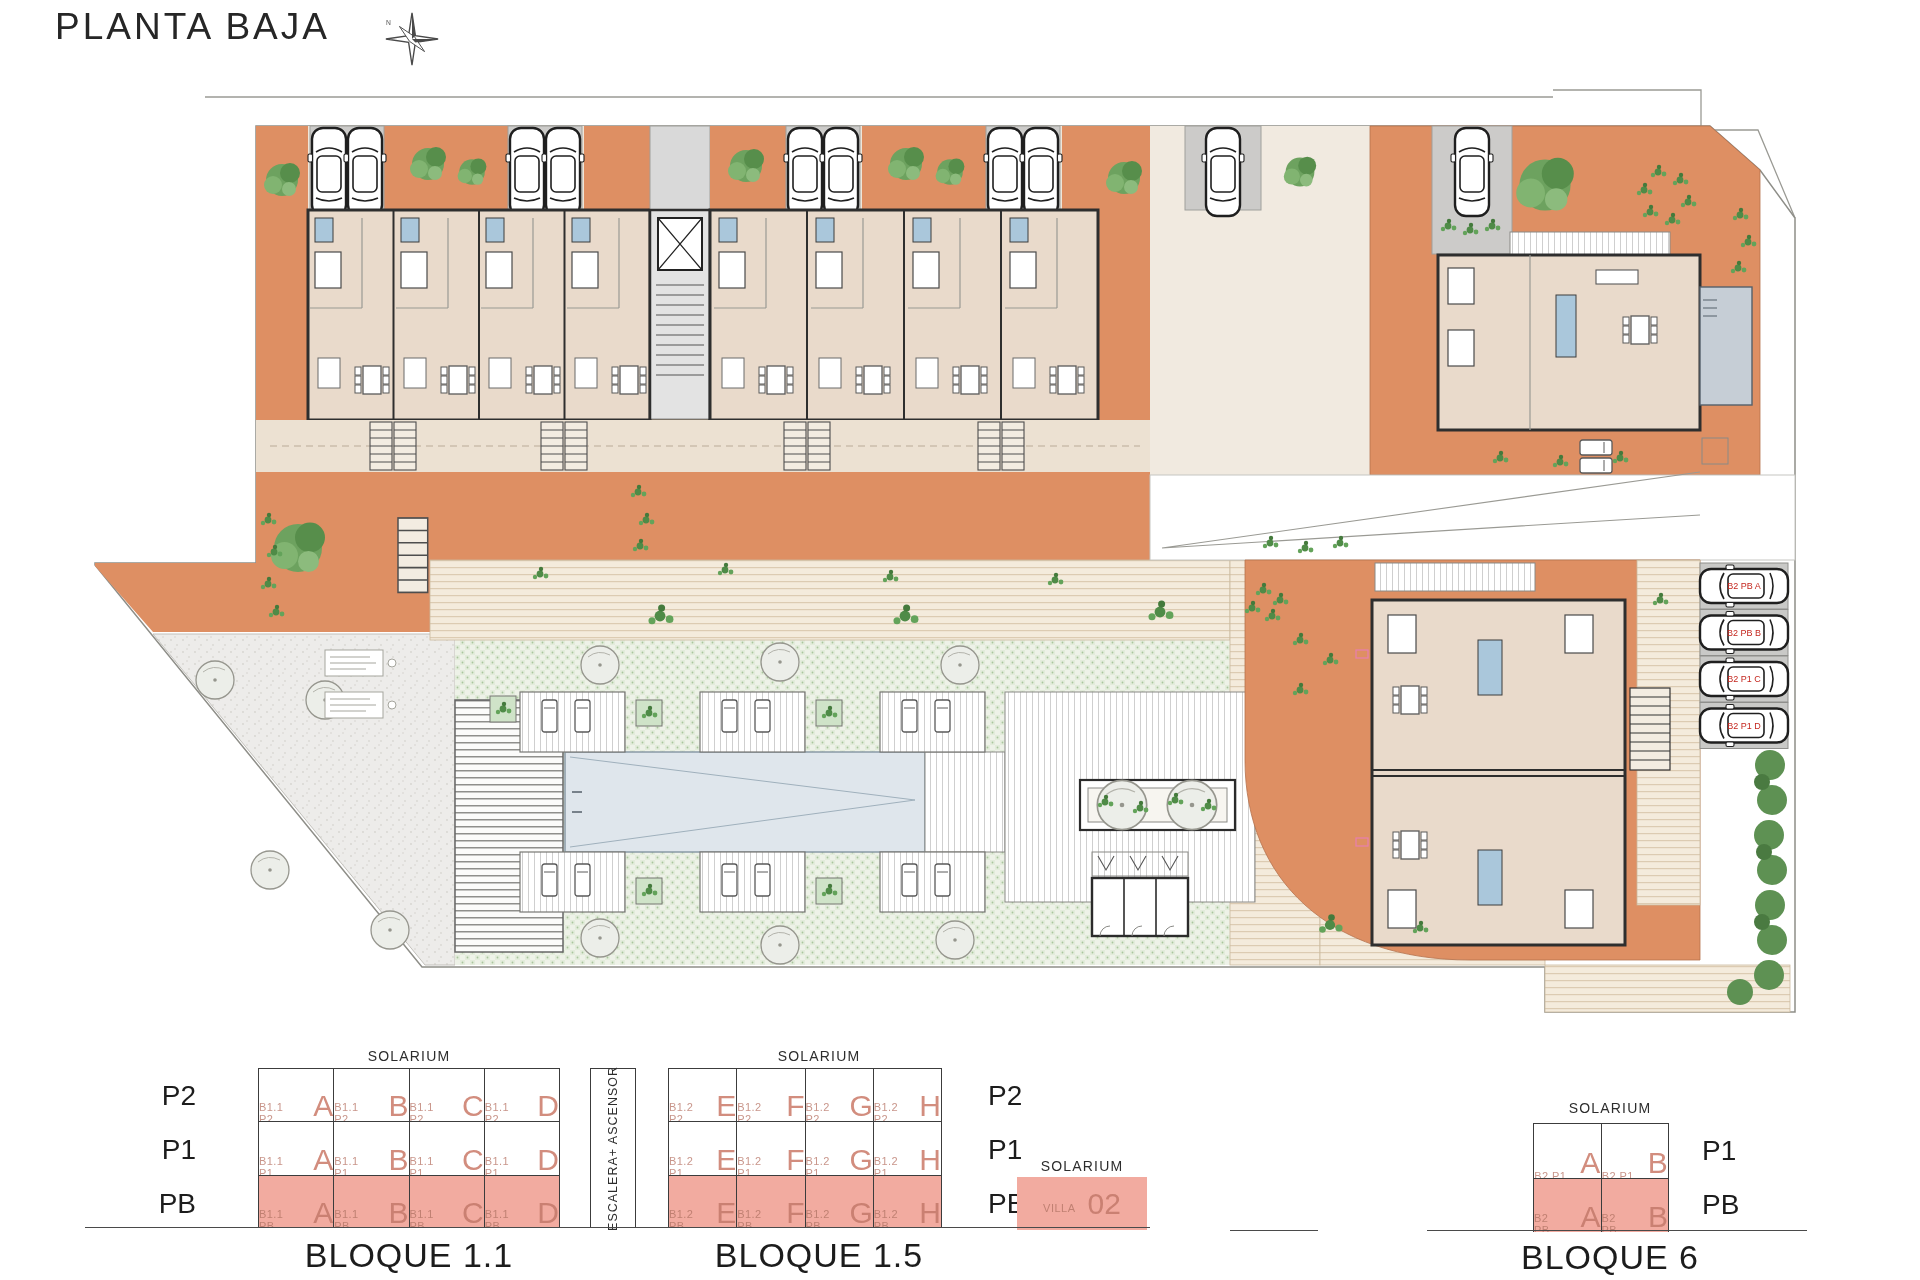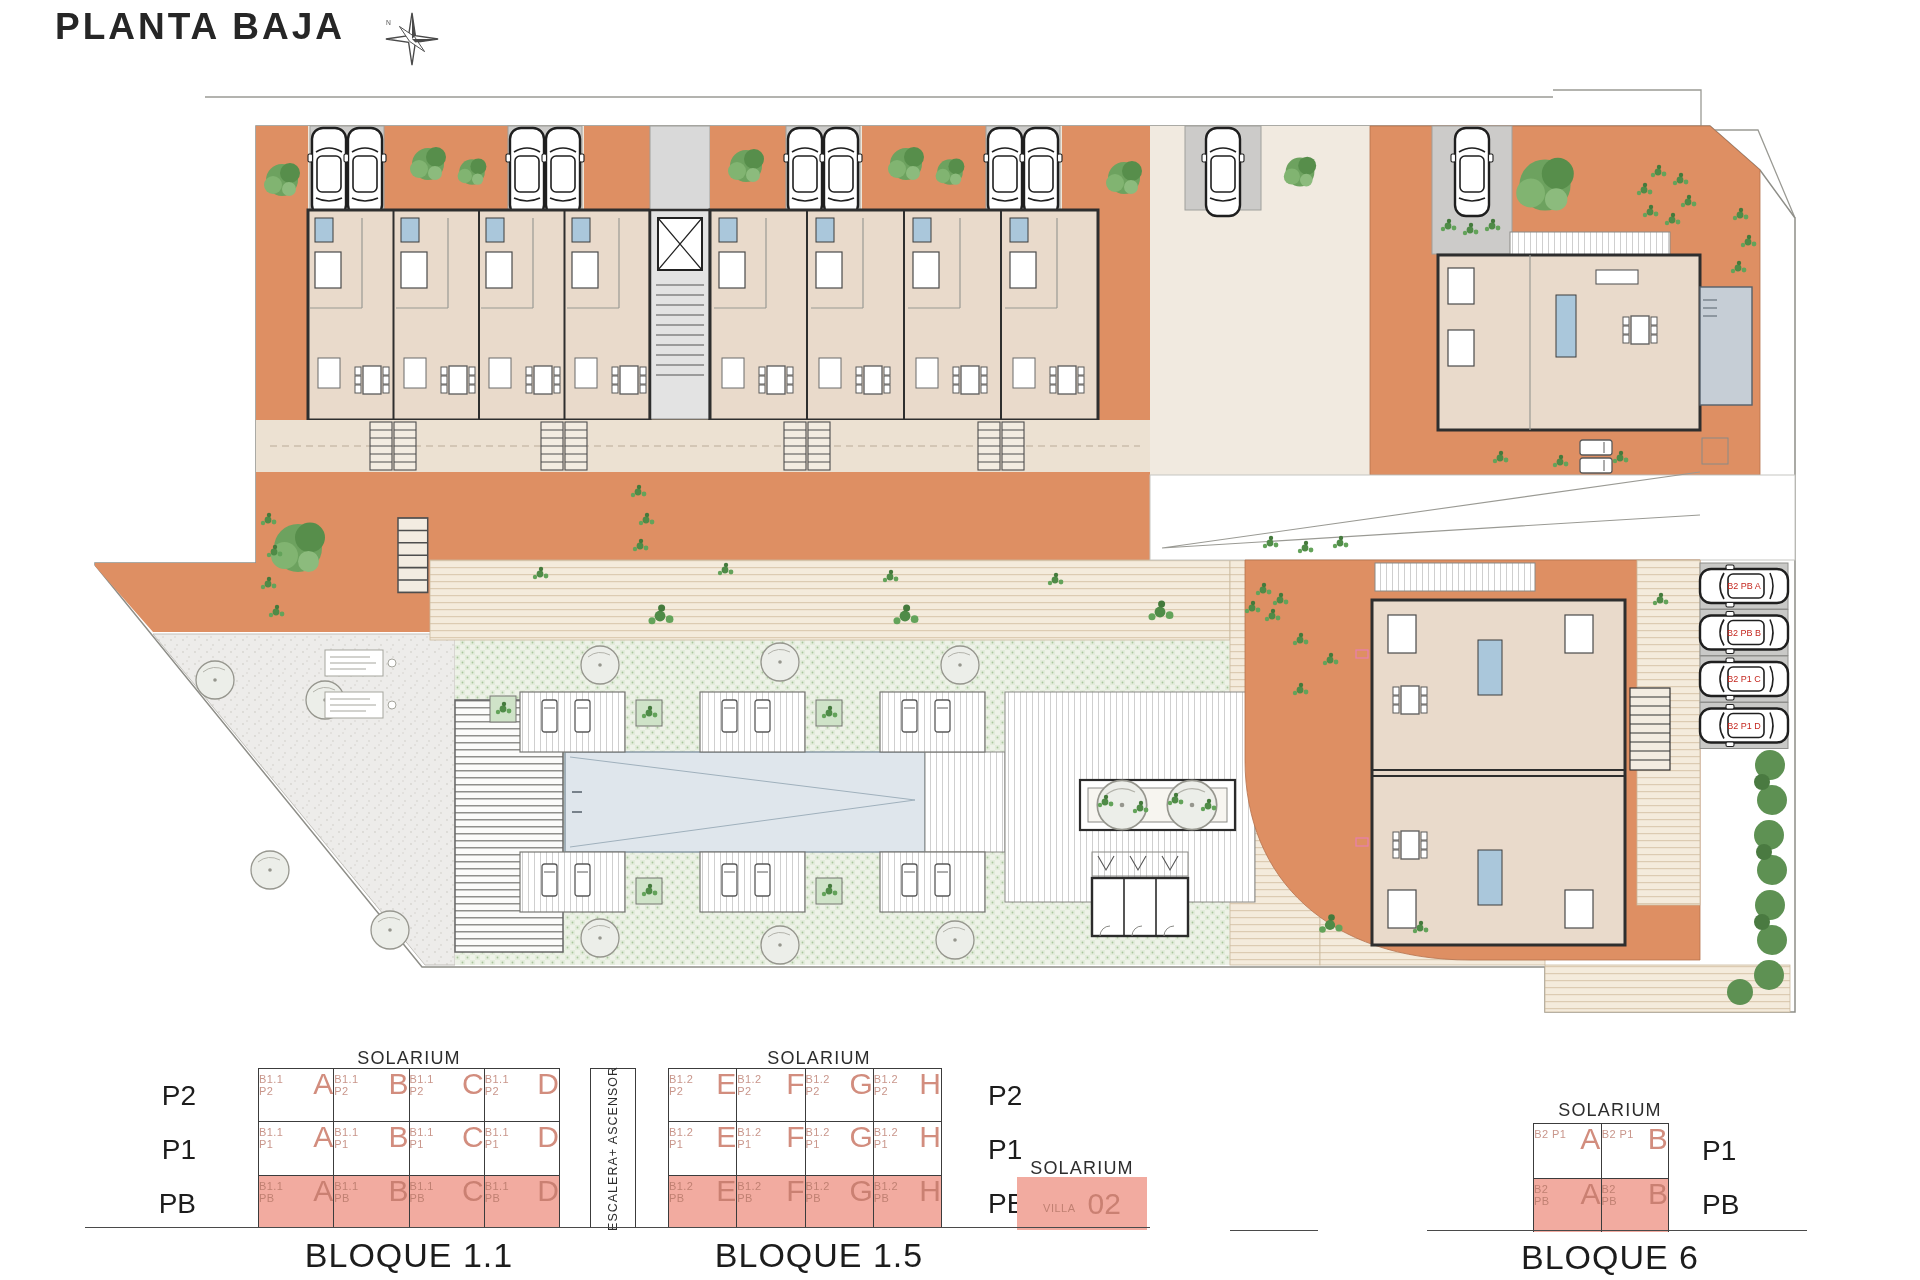--- a/index.html
+++ b/index.html
@@ -5,43 +5,43 @@
   :root{
     --orange:#de8f63; --beige:#e9dacb; --beige2:#eee6da; --walk:#ece1d2;
     --grey:#cccbc9; --wall:#2e2e2e; --pink:#f2aba0; --salmon:#d28d7e;
     --salmon-sm:#c9968b; --red:#c4271f; --pool:#dfe6ec; --ink:#1c1c1c;
   }
   *{margin:0;padding:0;box-sizing:border-box}
   html,body{background:#fff}
   body{font-family:"Liberation Sans", sans-serif;}
   .page{position:relative;width:1920px;height:1280px;background:#fff;overflow:hidden}
   .plan{position:absolute;left:0;top:0;width:1920px;height:1045px}
-  .title{position:absolute;left:55px;top:6px;font-size:37px;letter-spacing:3px;color:#262626;font-weight:700}
+  .title{position:absolute;left:55px;top:6px;font-size:37px;letter-spacing:3px;color:#262626;font-weight:400}
   .compass{position:absolute;left:383px;top:10px;width:58px;height:58px}
 
   
   .ltable{position:absolute;display:flex;flex-direction:column;border:1.3px solid #3c3c3c;border-bottom:none;background:#fff}
   .lrow{flex:1;display:flex;border-top:1.3px solid #3c3c3c}
   .lrow:first-child{border-top:none}
-  .cell{flex:1;display:flex;align-items:flex-start;justify-content:center;gap:14px;border-left:1.3px solid #3c3c3c;background:#fff;overflow:hidden}
+  .cell{flex:1;display:flex;align-items:flex-end;justify-content:center;gap:14px;border-left:1.3px solid #3c3c3c;background:#fff;overflow:hidden}
   .cell:first-child{border-left:none}
   .cell .pre{font-size:11px;color:var(--salmon-sm);letter-spacing:.4px;transform:translateY(4px)}
   .cell .ltr{font-size:30px;color:var(--salmon);line-height:1}
   .lrow.pbrow .cell{background:var(--pink)}
   .lrow.pbrow .pre{color:#c08072}
   .lrow.pbrow .ltr{color:#ca8072}
   .esc{position:absolute;border:1.3px solid #3c3c3c;border-bottom:none;background:#fff;display:flex;align-items:center;justify-content:center}
   .esc span{writing-mode:vertical-rl;transform:rotate(180deg);font-size:12.5px;letter-spacing:1px;color:#2d2d2d;white-space:nowrap}
   .villa{position:absolute;background:var(--pink);display:flex;align-items:center;justify-content:center;gap:12px}
   .villa .pre{font-size:11px;color:#c08072;letter-spacing:.5px;transform:translateY(4px)}
   .villa .num{font-size:30px;color:#ca8072;line-height:1}
   .rowlab{position:absolute;font-size:28px;color:var(--ink);width:56px}
   .rowlab.rt{text-align:left}
   .rowlab.lf{text-align:right}
-  .sol{position:absolute;font-size:18px;letter-spacing:1.2px;color:#2d2d2d;transform:translateX(-50%);white-space:nowrap}
+  .sol{position:absolute;font-size:14px;letter-spacing:1.2px;color:#2d2d2d;transform:translateX(-50%);white-space:nowrap}
   .btitle{position:absolute;font-size:34px;letter-spacing:1px;color:var(--ink);transform:translateX(-50%);white-space:nowrap}
   .bline{position:absolute;border-top:1.6px solid #4a4a4a;height:0}
 </style>
 </head>
 <body>
 
 <div class="page">
 
   <div class="title">PLANTA BAJA</div>
 

